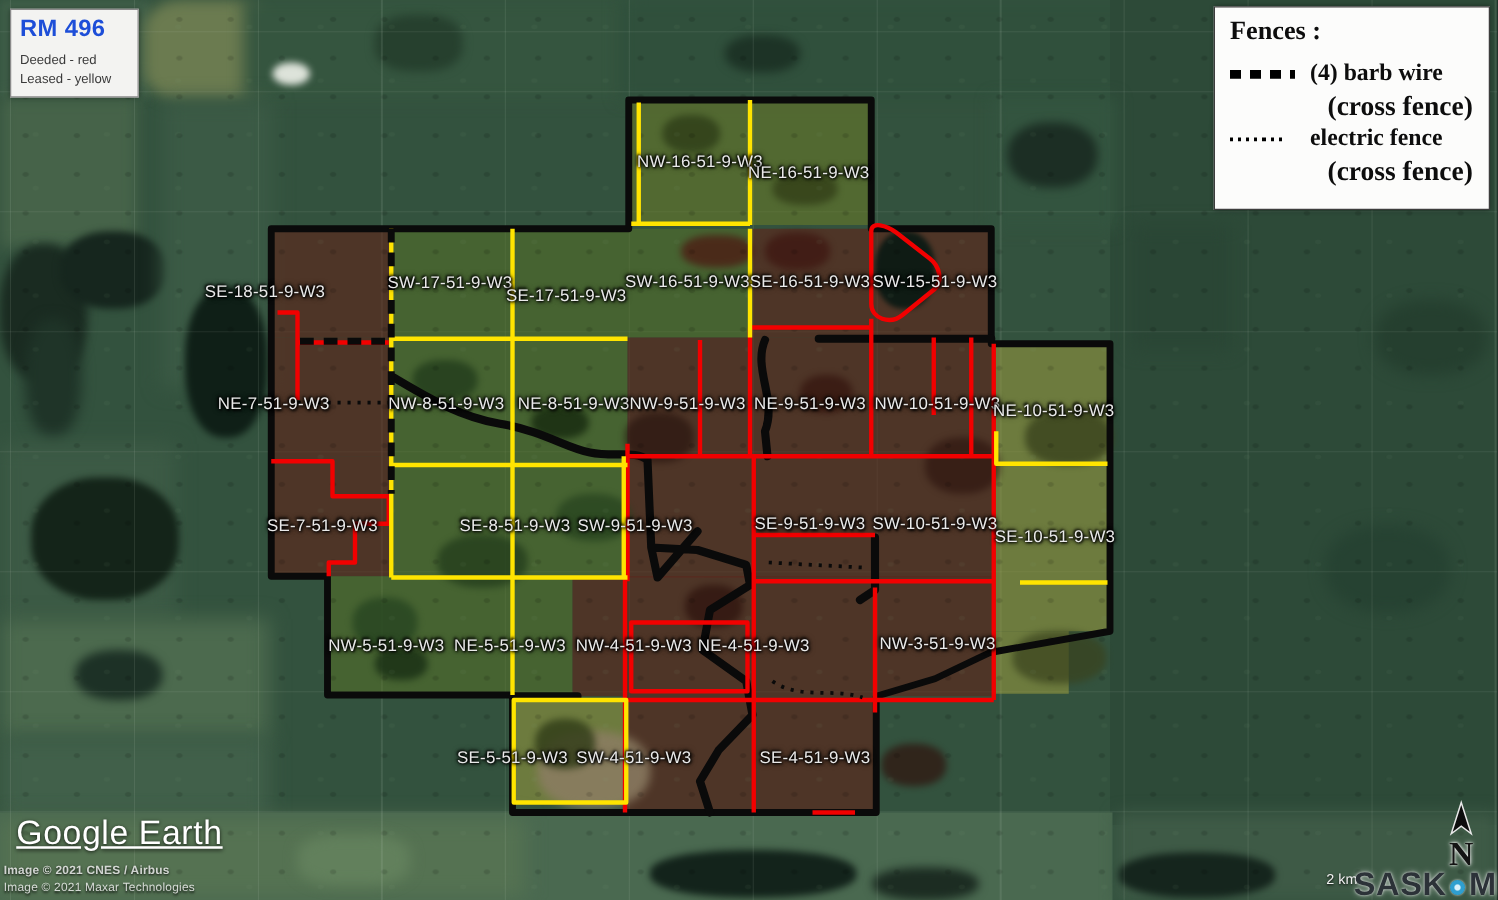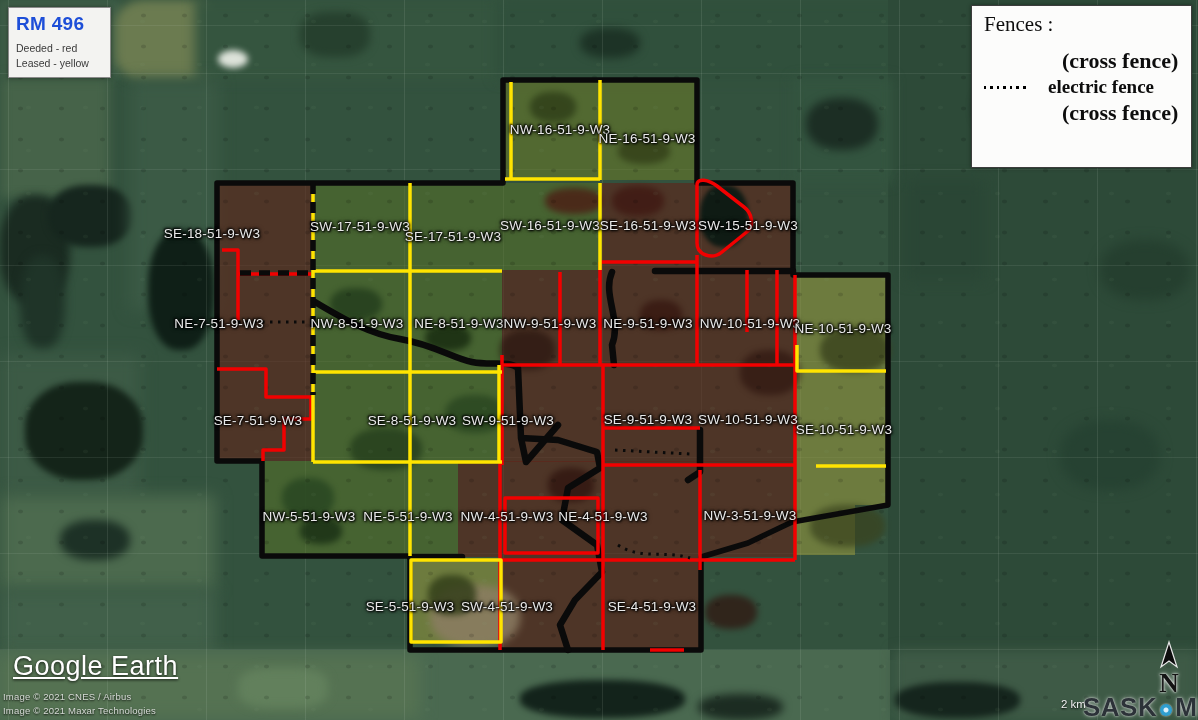--- a/index.html
+++ b/index.html
@@ -28,21 +28,21 @@
     text-shadow:0 0 3px #000,1px 1px 2px #000,-1px -1px 2px #000,0 0 5px rgba(0,0,0,.8);}
   
   .rm-box{position:absolute;left:8px;top:7px;width:103px;background:#f3f3f1;
     border:1px solid #8a8a8a;padding:5px 7px 7px;box-shadow:0 0 4px rgba(0,0,0,.4);}
   .rm-title{font-size:19px;font-weight:bold;color:#1d4ed8;margin-bottom:6px;letter-spacing:.3px;}
   .rm-line{font-size:10.5px;color:#3a3a3a;line-height:1.4;}
   
   .fences-box{position:absolute;left:971px;top:5px;width:221px;height:163px;
     background:#fcfcfb;border:1px solid #3c3c3c;padding:6px 10px 0 12px;
     font-family:"Liberation Serif",serif;color:#0d0d0d;box-shadow:0 0 4px rgba(0,0,0,.4);}
-  .fences-title{font-size:21px;font-weight:normal;margin-bottom:12px;}
+  .fences-title{font-size:21px;font-weight:bold;margin-bottom:12px;}
   .fence-row{display:flex;align-items:center;margin-bottom:3px;}
   .fence-sample{width:52px;flex:0 0 52px;margin-right:12px;}
   .fs-solid{height:6px;background:#000;}
   .fs-dashed{height:7px;background:repeating-linear-gradient(90deg,#000 0 9px,transparent 9px 16px);}
   .fs-dotted{height:3px;width:44px!important;flex-basis:44px!important;margin-right:20px!important;
     background:repeating-linear-gradient(90deg,#000 0 2.5px,transparent 2.5px 6.5px);}
   .fence-label{font-size:19px;font-weight:bold;line-height:1.1;}
   .fence-sublabel{font-size:22px;font-weight:bold;line-height:1.1;margin:0 0 4px 78px;}
   
   .ge-logo{position:absolute;left:13px;top:651px;font-size:27px;color:#fff;
@@ -210,30 +210,34 @@
     </div>
 
   <div class="rm-box">
     <div class="rm-title">RM 496</div>
     <div class="rm-line">Deeded - red</div>
     <div class="rm-line">Leased - yellow</div>
   </div>
 
   <div class="fences-box">
     <div class="fences-title">Fences :</div>
+    <div class="fence-row">
+      <span class="fence-sample fs-dashed"></span>
+      <span class="fence-label">(4) barb wire</span>
+    </div>
     <div class="fence-sublabel">(cross fence)</div>
     <div class="fence-row">
       <span class="fence-sample fs-dotted"></span>
       <span class="fence-label">electric  fence</span>
     </div>
     <div class="fence-sublabel">(cross fence)</div>
   </div>
 
   <div class="ge-logo">Google Earth</div>
-  <div class="attr" style="top:691px;">Image © 2021 CNES / Airbus</div>
+  <div class="attr" style="top:691px;font-weight:bold;">Image © 2021 CNES / Airbus</div>
   <div class="attr" style="top:705px;">Image © 2021 Maxar Technologies</div>
 
   <div class="scale-label">2 km</div>
 
   <div class="compass">
     <svg width="44" height="66" viewBox="0 0 44 66">
       <polygon points="21,2 29,27 21,21 13,27" fill="#0d0d0d" stroke="#e8e8e8" stroke-width="1.2"></polygon>
     </svg>
     <div class="compass-n">N</div>
   </div>

